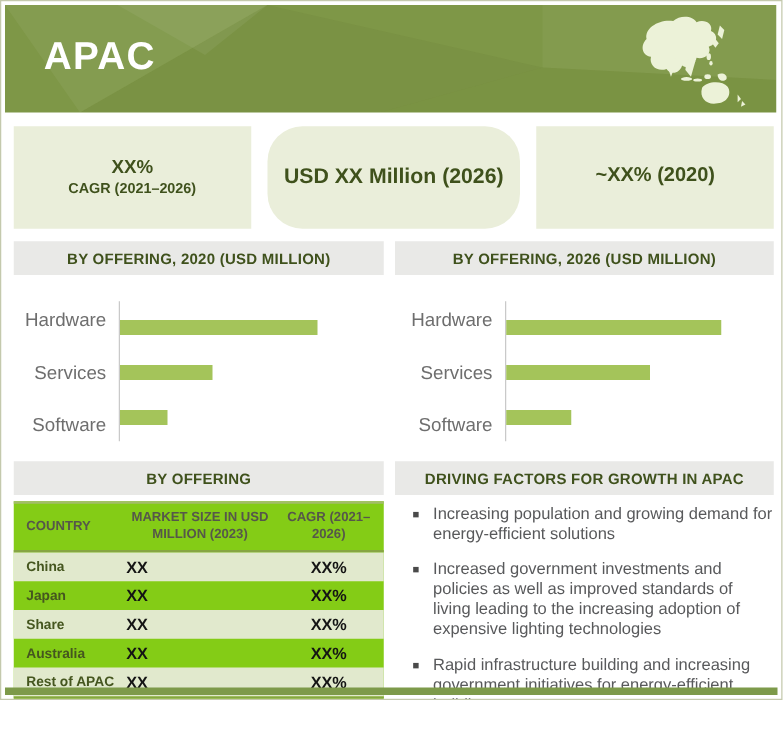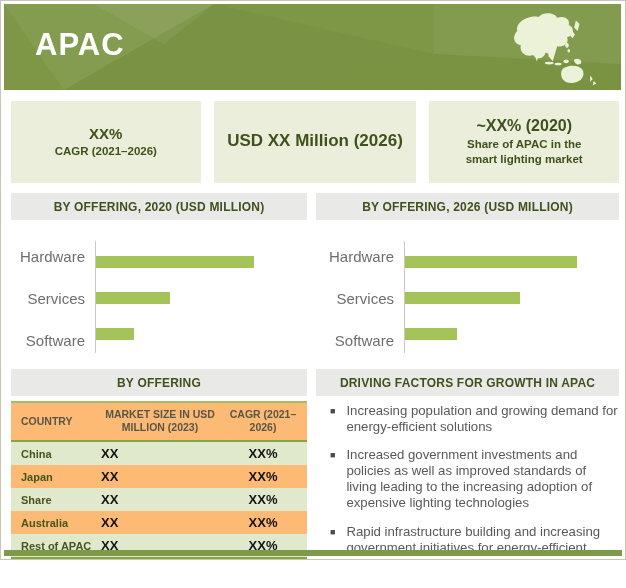--- a/index.html
+++ b/index.html
@@ -24,21 +24,21 @@
     position:absolute; left:10px; top:100px; width:608px; height:82px;
     display:flex; gap:13px;
   }
   .stat{
     background:#eaeeda; flex:1; display:flex; flex-direction:column;
     justify-content:center; align-items:center; text-align:center;
     color:#3f511c;
   }
   .stat .l1{ font-weight:bold; font-size:15px; margin-bottom:2px; }
   .stat .l2{ font-weight:bold; font-size:11.5px; line-height:1.3; max-width:160px; }
-  .stat.mid{ flex:1.07; }
+  .stat.mid{ flex:1.07;border-radius:28px; }
   .stat.mid .l1{ font-size:17px; }
   .stat.right .l1{ font-size:16px; }
   
   .strip{
     position:absolute; height:27px; background:#e9e9e7; color:#3f511c;
     font-weight:bold; font-size:12px; display:flex; align-items:center;
     justify-content:center; letter-spacing:0.2px;
   }
   #strip-2020{ left:10px; top:192px; width:296px; }
   #strip-2026{ left:315px; top:192px; width:303px; }
@@ -61,21 +61,21 @@
   }
   .brow{ height:36px; display:flex; align-items:center; }
   .bar-track{ height:12px; }
   #chart-2020 .bar-track{ width:158px; }
   #chart-2026 .bar-track{ width:172px; }
   .bar{ height:12px; background:#a4c45a; }
   
   .table{
     position:absolute; left:10px; top:400px; width:296px;
     border-top:2px solid #a3bd69; border-bottom:2px solid #86a543;
-    background:#fdba74;
+    background:#84cc16;
   }
   .thead{
     display:flex; align-items:center; padding:5px 0 6px 0;
     border-bottom:2px solid #86a543; color:#56574a; font-weight:bold;
     font-size:10.5px; line-height:1.25;
   }
   .trow{ display:flex; align-items:center; height:23px; font-weight:bold; }
   .trow.alt{ background:#e1e9cd; }
   .c1{ width:90px; padding-left:10px; text-align:left; }
   .c2{ width:118px; text-align:center; }
@@ -142,21 +142,20 @@
   <div class="stats">
     <div class="stat">
       <div class="l1">XX%</div>
       <div class="l2">CAGR (2021–2026)</div>
     </div>
     <div class="stat mid">
       <div class="l1">USD XX Million (2026)</div>
     </div>
     <div class="stat right">
       <div class="l1">~XX% (2020)</div>
-      <div class="l2" style="max-width:148px">Share of APAC in the smart lighting market</div>
     </div>
   </div>
 
   <div class="strip" id="strip-2020">BY OFFERING, 2020 (USD MILLION)</div>
   <div class="strip" id="strip-2026">BY OFFERING, 2026 (USD MILLION)</div>
 
   <div class="chart" id="chart-2020">
     <div class="labels-col">
       <div class="clabel">Hardware</div>
       <div class="clabel">Services</div>

